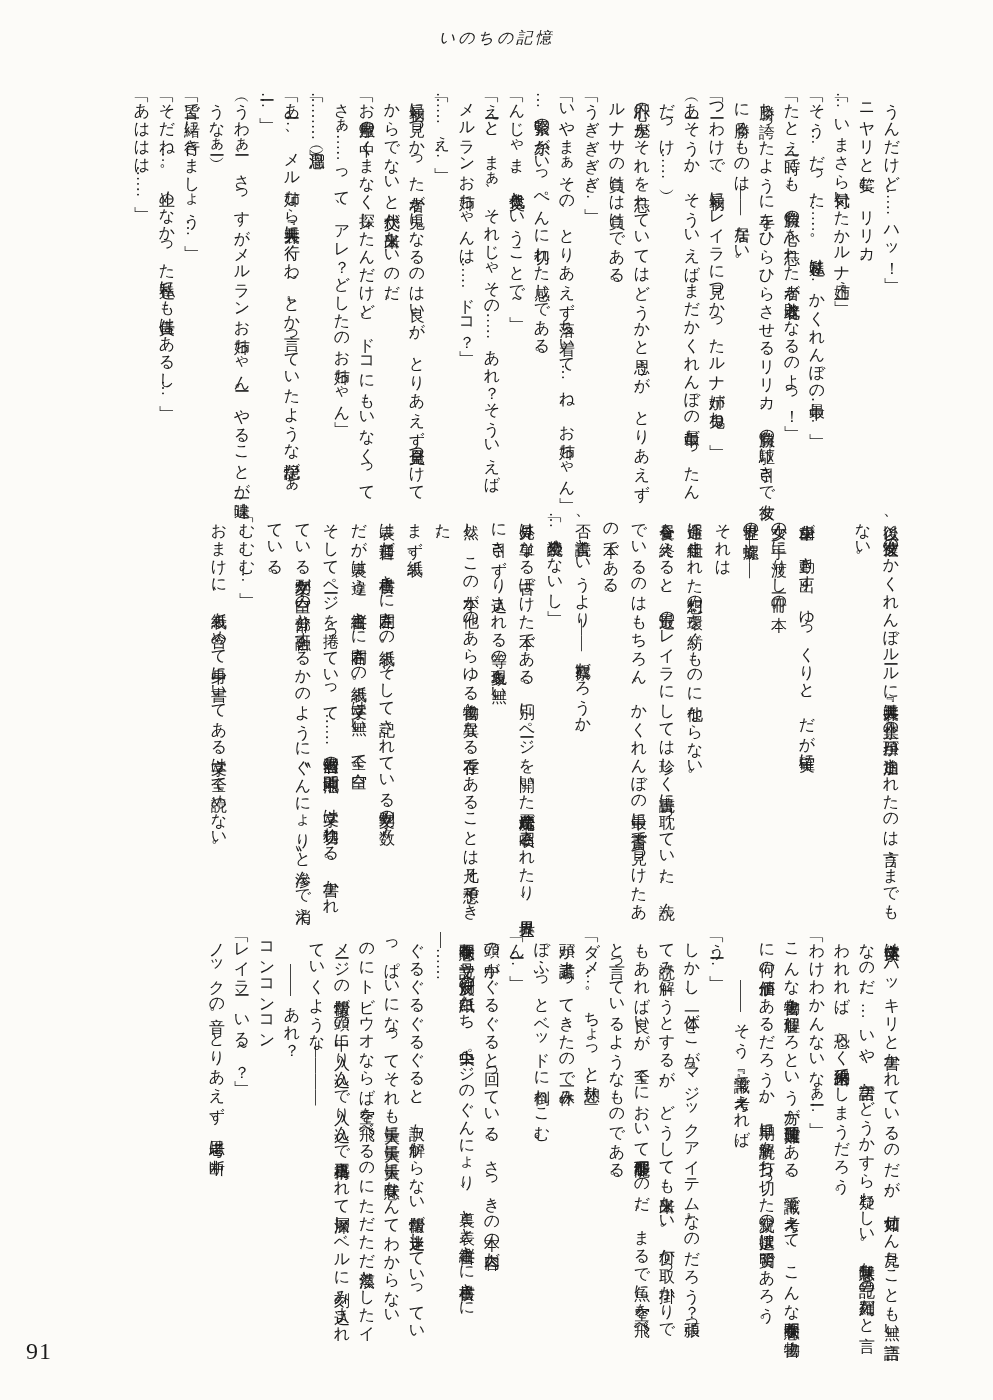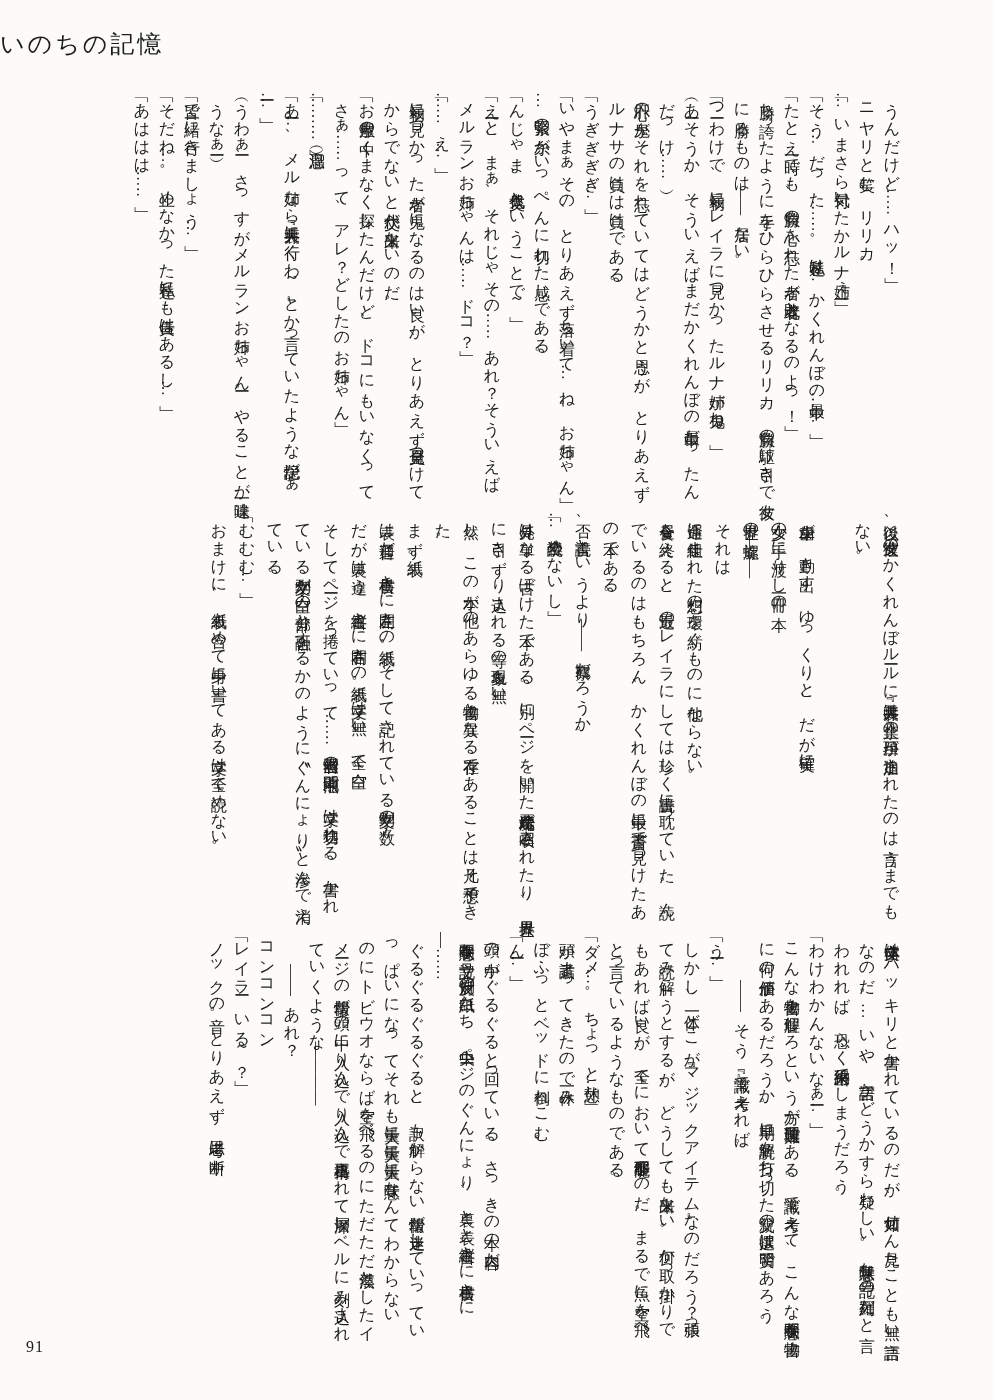--- a/index.html
+++ b/index.html
@@ -13,23 +13,25 @@
     background: #fcfbf8;
     color: #1c1c1c;
     font-family: "Liberation Serif", "DejaVu Serif", serif;
     overflow: hidden;
   }
   .page-title {
     position: absolute;
     top: 28px;
     left: 0;
     right: 0;
-    font-size: 24px;
+    text-align: center;
+    font-size: 16px;
     letter-spacing: 3px;
     white-space: nowrap;
+    font-style: italic;
   }
   .band {
     position: absolute;
     left: 60px;
     right: 88px;
     writing-mode: vertical-rl;
     text-orientation: mixed;
     font-size: 16px;
     overflow: visible;
   }
@@ -50,21 +52,21 @@
   }
   #band-bottom {
     top: 932px;
     height: 402px;
     line-height: 25px;
   }
   .page-number {
     position: absolute;
     left: 26px;
     top: 1338px;
-    font-size: 16px;
+    font-size: 24px;
     letter-spacing: 1px;
   }
 </style>
 </head>
 <body>
 
 <div class="page-title">いのちの記憶</div>
 
 <div class="band" id="band-top">
     <p>うんだけど……ハッ！」</p>

